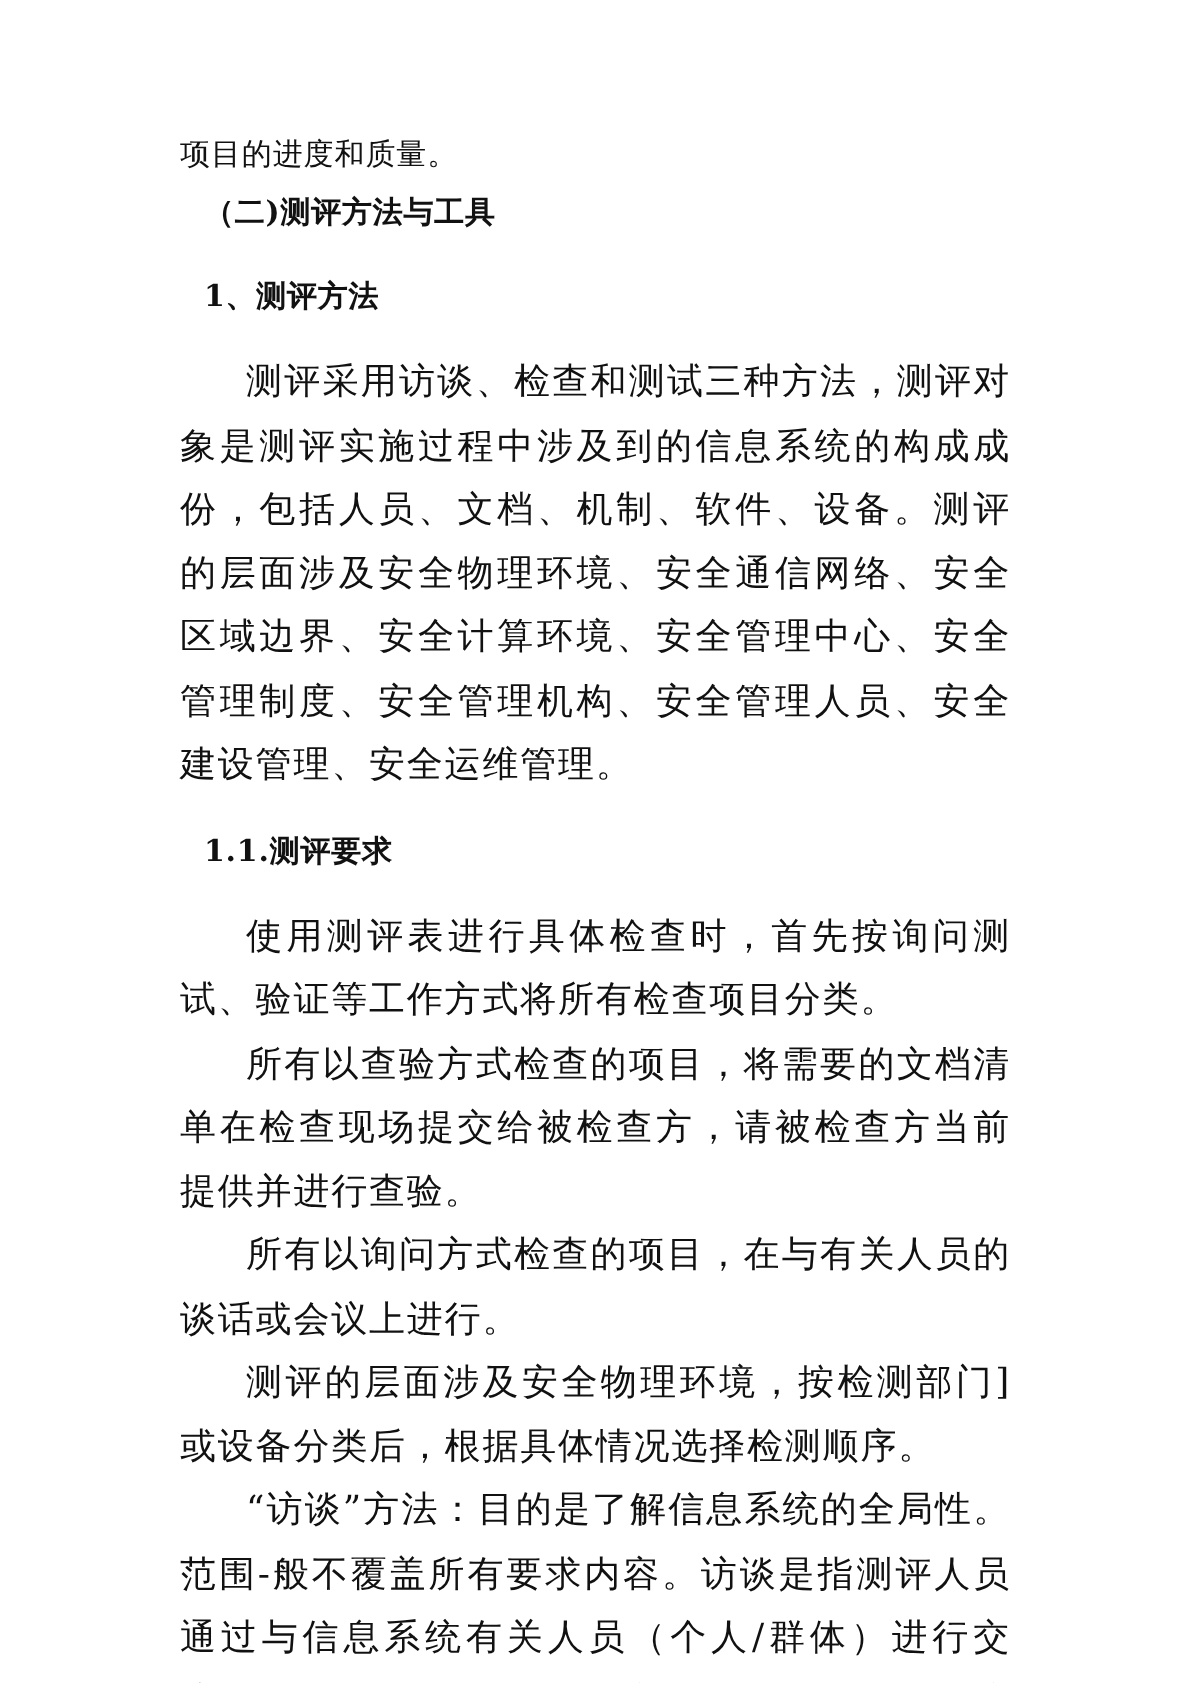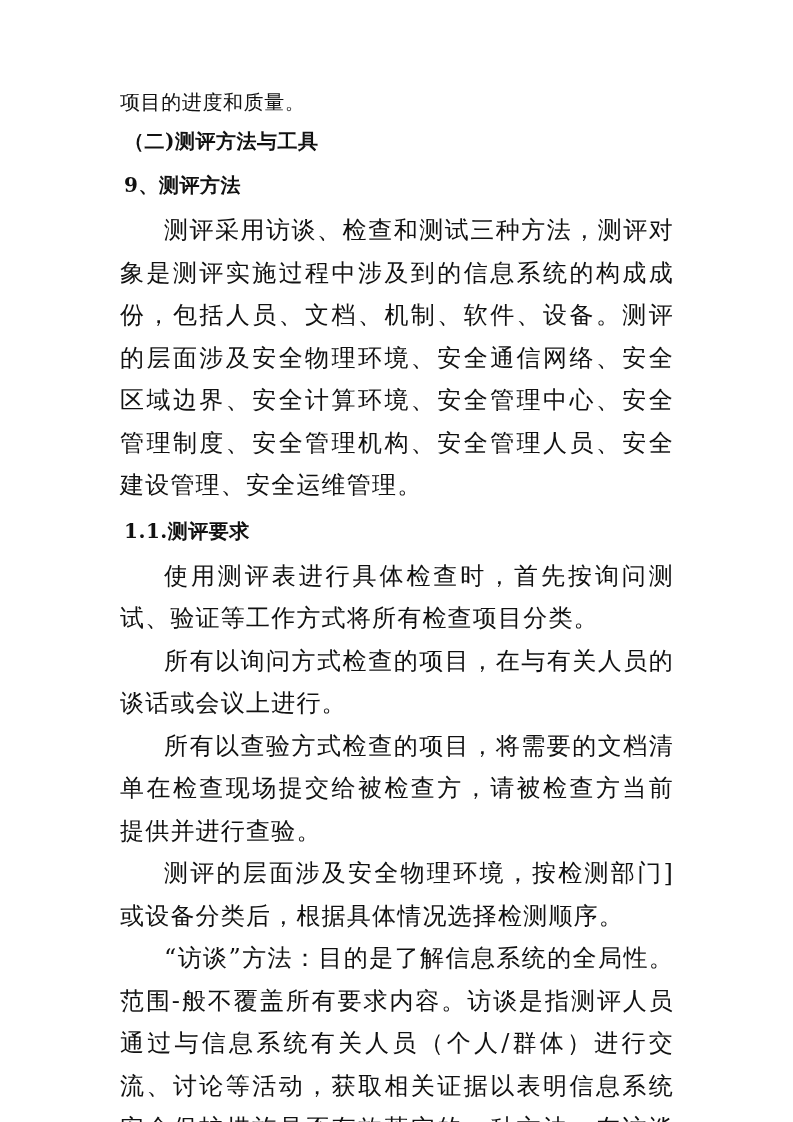--- a/index.html
+++ b/index.html
@@ -34,31 +34,31 @@
       text-align: justify;
       text-align-last: left;
       letter-spacing: 1.2px;
       margin: 0;
       text-indent: 44px;
     }
     .heading {
       font-size: 20px;
       line-height: 40px;
       font-weight: bold;
-      margin: 4px;
+      margin: 16px;
       letter-spacing: 0.5px;
     }
   </style>
 </head>
 <body>
 
 <div class="page">
   <div class="line" style="margin-top:-3px;">项目的进度和质量。</div>
   <div class="heading" style="margin-top:-2px;">（二)测评方法与工具</div>
-  <div class="heading">9、测评方法</div>
+  <div class="heading">1、测评方法</div>
   <p class="para" style="margin-top:4px;">测评采用访谈、检查和测试三种方法，测评对象是测评实施过程中涉及到的信息系统的构成成份，包括人员、文档、机制、软件、设备。测评的层面涉及安全物理环境、安全通信网络、安全区域边界、安全计算环境、安全管理中心、安全管理制度、安全管理机构、安全管理人员、安全建设管理、安全运维管理。</p>
   <div class="heading">1.1.测评要求</div>
   <p class="para">使用测评表进行具体检查时，首先按询问测试、验证等工作方式将所有检查项目分类。</p>
+  <p class="para">所有以查验方式检查的项目，将需要的文档清单在检查现场提交给被检查方，请被检查方当前提供并进行查验。</p>
   <p class="para">所有以询问方式检查的项目，在与有关人员的谈话或会议上进行。</p>
-  <p class="para">所有以查验方式检查的项目，将需要的文档清单在检查现场提交给被检查方，请被检查方当前提供并进行查验。</p>
   <p class="para">测评的层面涉及安全物理环境，按检测部门]或设备分类后，根据具体情况选择检测顺序。</p>
   <p class="para">“访谈”方法：目的是了解信息系统的全局性。范围-般不覆盖所有要求内容。访谈是指测评人员通过与信息系统有关人员（个人/群体）进行交流、讨论等活动，获取相关证据以表明信息系统安全保护措施是否有效落实的一种方法。在访谈范围上，检查和测试三种方法</p>
 </div>
 
 </body></html>

